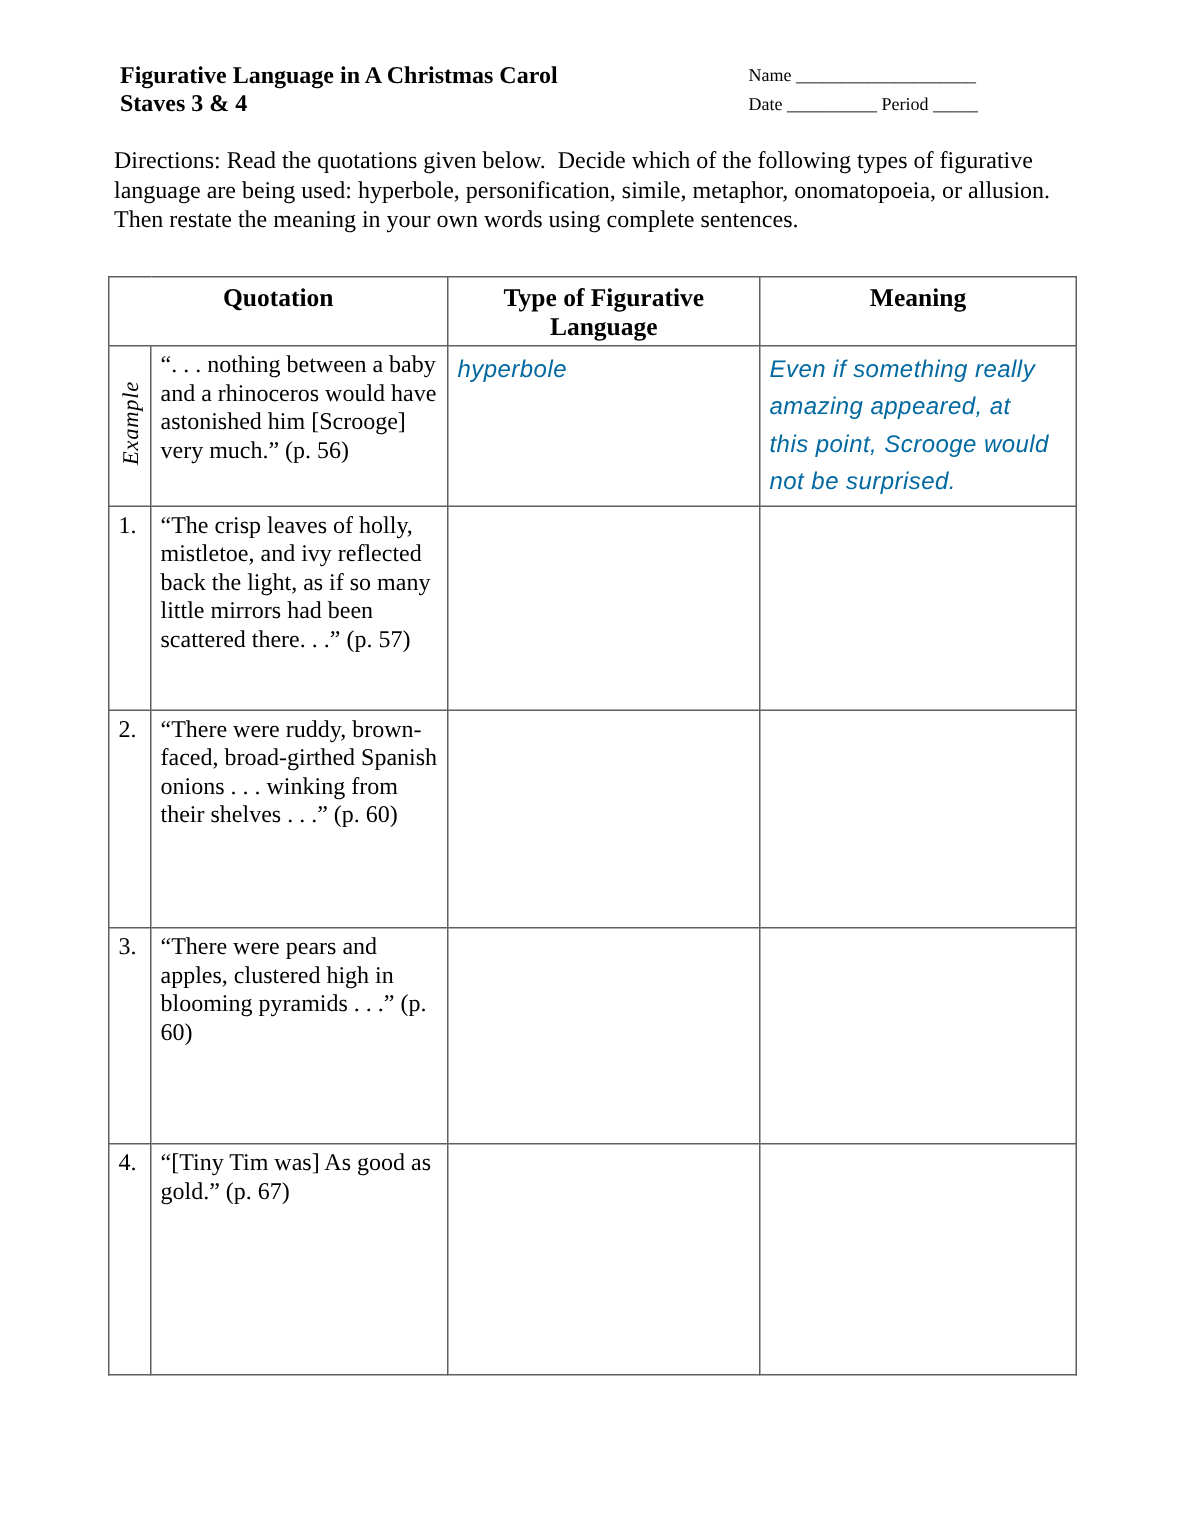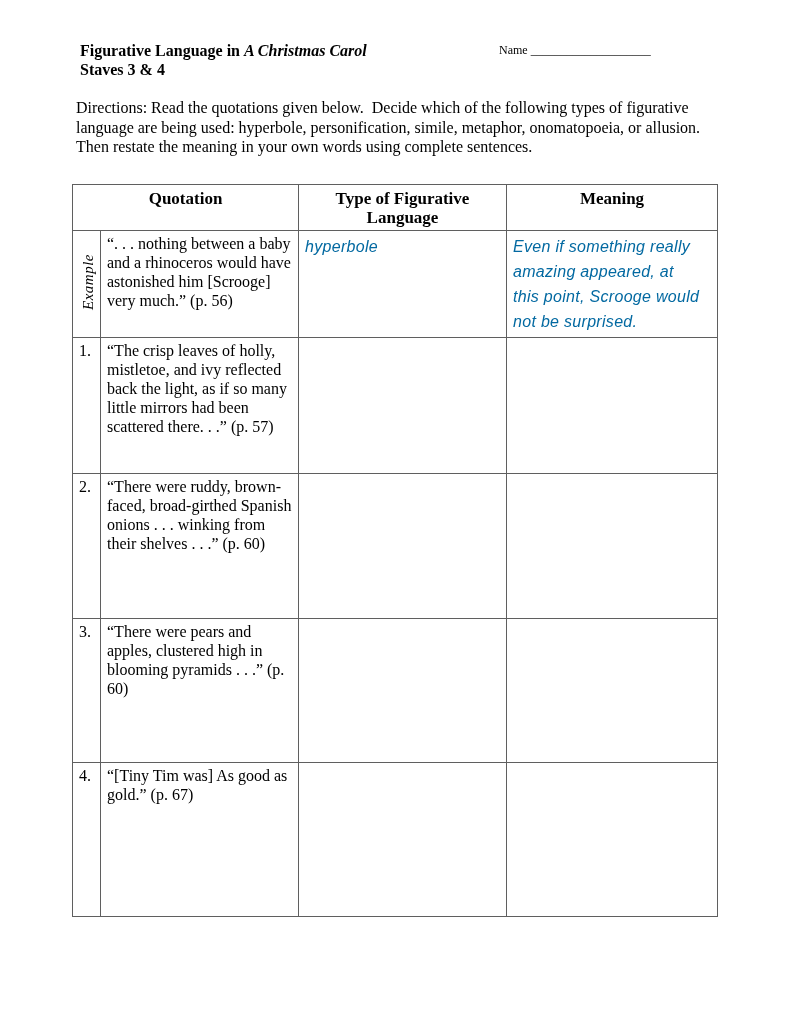--- a/index.html
+++ b/index.html
@@ -24,21 +24,21 @@
     right: 74px;
     display: flex;
     justify-content: space-between;
     align-items: flex-start;
   }
   .title-col {
     font-weight: bold;
     font-size: 16px;
     line-height: 19px;
   }
-  .title-book { font-style: italic; }
+  .title-book { }
   .namedate-col {
     width: 218px;
     font-size: 12px;
     line-height: 19px;
   }
   .nd-line { white-space: nowrap; }
   
   .directions {
     position: absolute;
     top: 98px;
@@ -111,20 +111,21 @@
 
 <div class="page">
 
   <div class="header-block">
     <div class="title-col">
       <div><span>Figurative Language in </span><span class="title-book">A Christmas Carol</span></div>
       <div>Staves 3 &amp; 4</div>
     </div>
     <div class="namedate-col">
       <div class="nd-line"><span>Name</span> <span>____________________</span></div>
+      <div class="nd-line"><span>Date</span> <span>__________</span> <span>Period</span> <span>_____</span></div>
     </div>
   </div>
 
   <div class="directions">Directions: Read the quotations given below.  Decide which of the following types of figurative language are being used: hyperbole, personification, simile, metaphor, onomatopoeia, or allusion. Then restate the meaning in your own words using complete sentences.</div>
 
   <table class="wks-table">
     <colgroup>
       <col style="width:28px">
       <col style="width:198px">
       <col style="width:208px">

